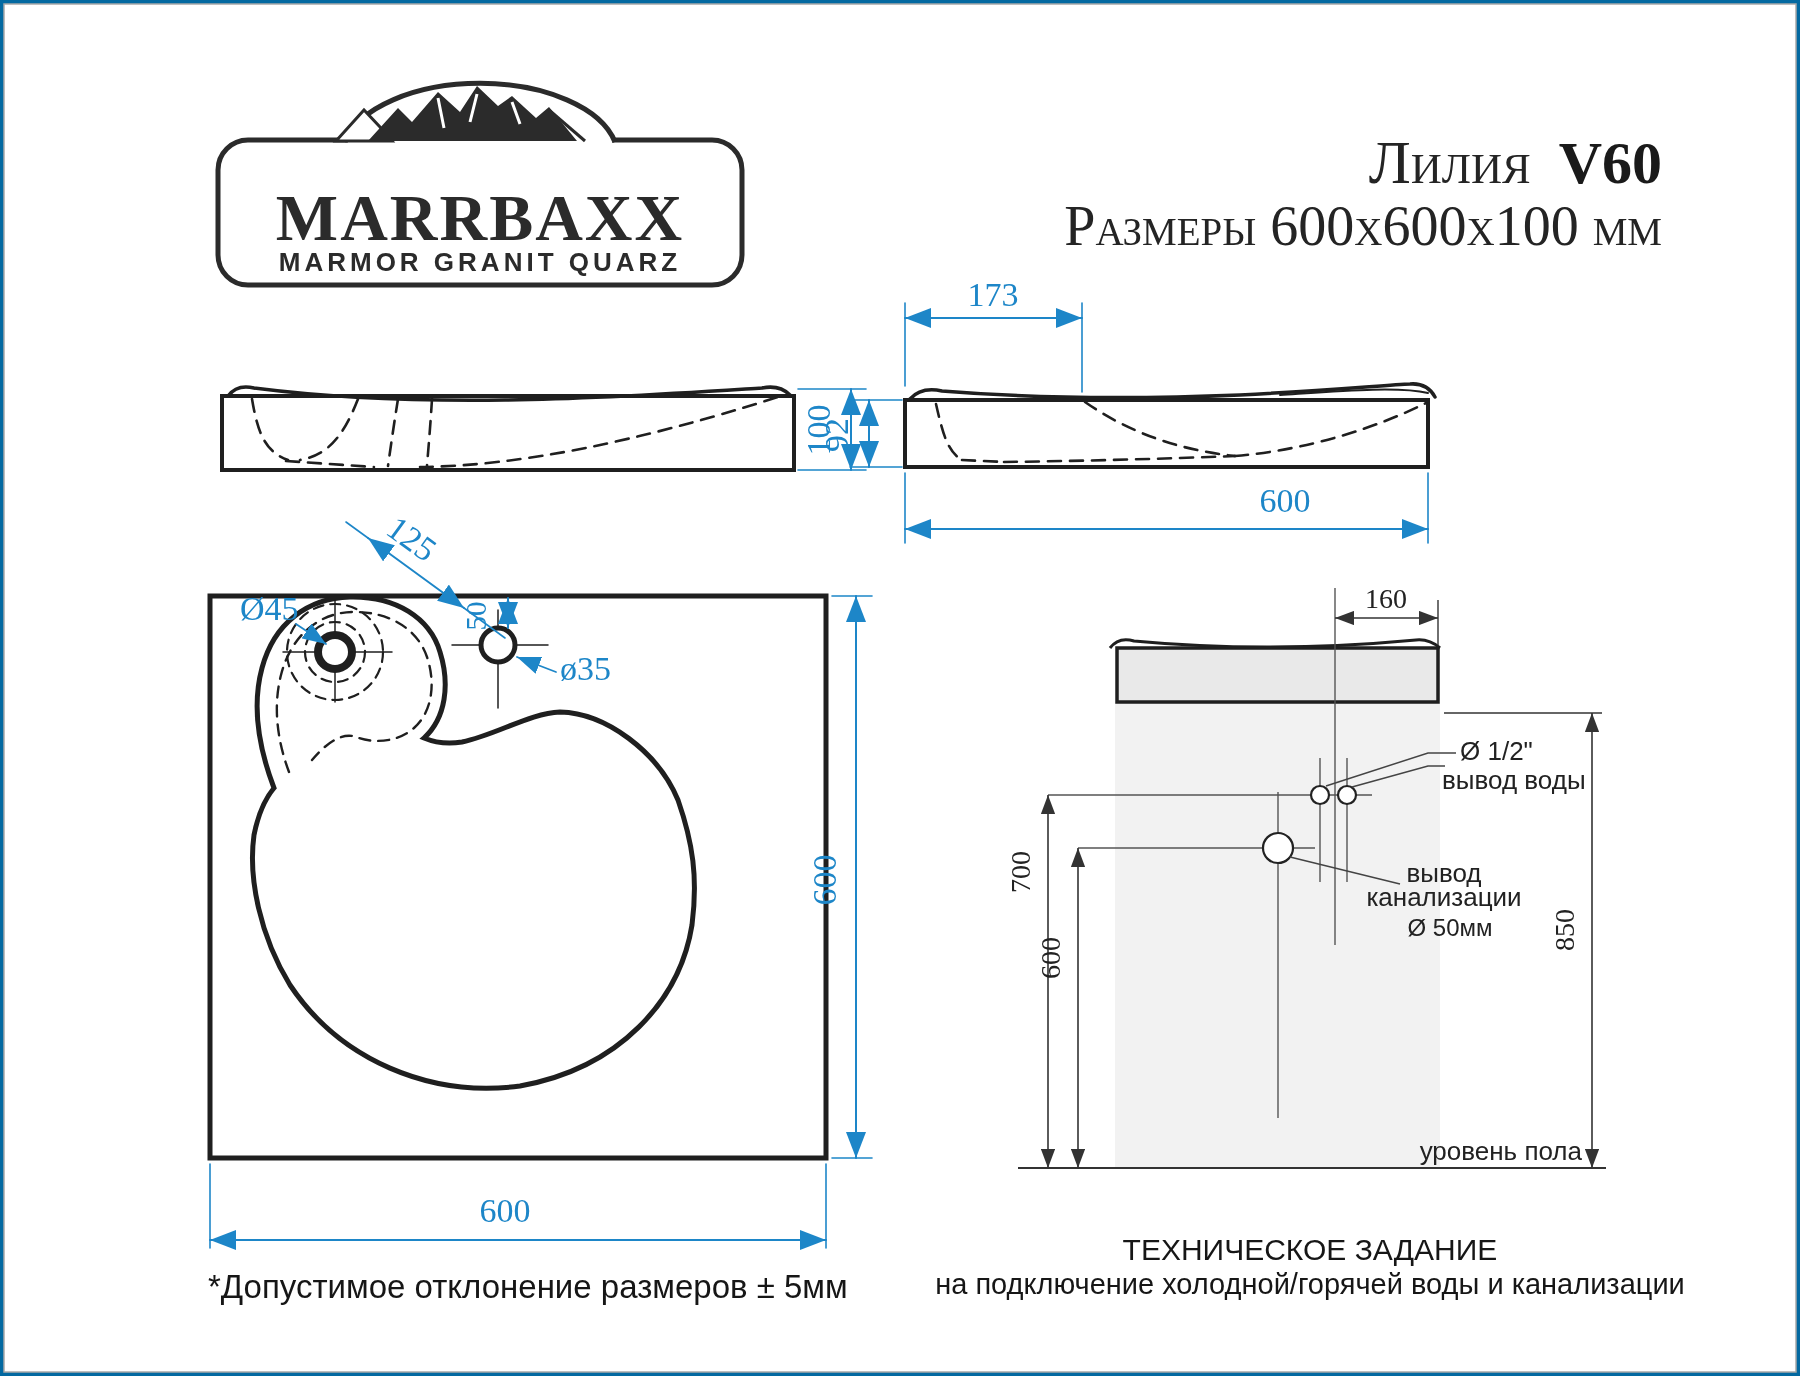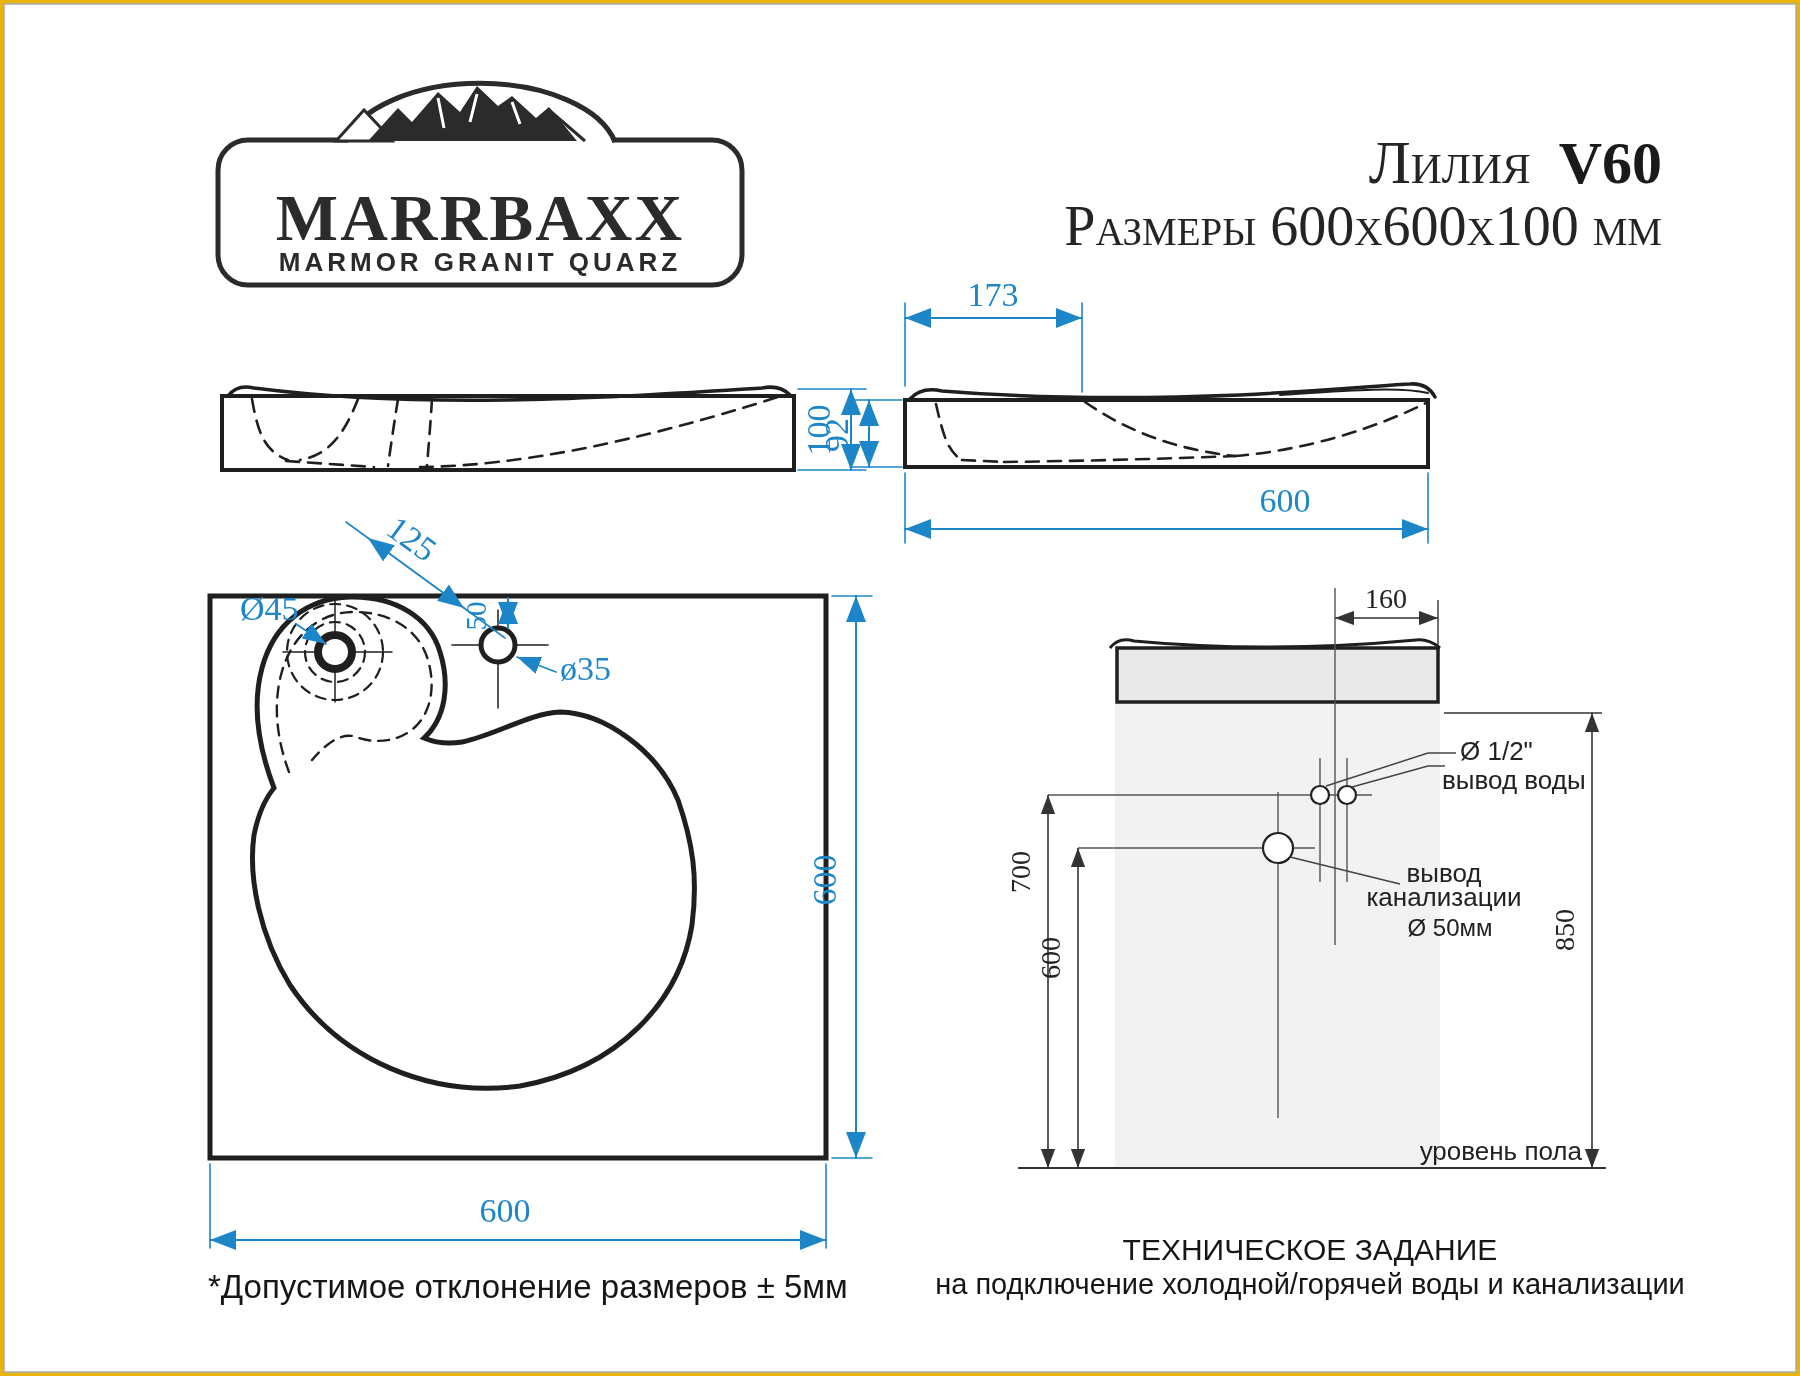--- a/index.html
+++ b/index.html
@@ -1,16 +1,16 @@
 <!DOCTYPE html>
 <html><head>
 <meta charset="utf-8">
 <style>
   html,body{margin:0;padding:0;background:#fff;}
-  .stage{width:1800px;height:1376px;position:relative;background:#eab308;}
+  .stage{width:1800px;height:1376px;position:relative;background:#0369a1;}
   svg{display:block;}
   text{user-select:none;}
   .dim-b{font-family:"Liberation Serif",serif;fill:#1d86c8;font-size:34px;}
   .dim-b-sm{font-family:"Liberation Serif",serif;fill:#1d86c8;font-size:29px;}
   .dim-k{font-family:"Liberation Serif",serif;fill:#222;font-size:28px;}
   .lab{font-family:"Liberation Sans",sans-serif;fill:#222;font-size:26px;}
   .lab-sm{font-family:"Liberation Sans",sans-serif;fill:#222;font-size:24px;}
   .note{font-family:"Liberation Sans",sans-serif;fill:#161616;font-size:33px;}
   .tech{font-family:"Liberation Sans",sans-serif;fill:#161616;font-size:30px;}
   .tech2{font-family:"Liberation Sans",sans-serif;fill:#161616;font-size:29px;}

